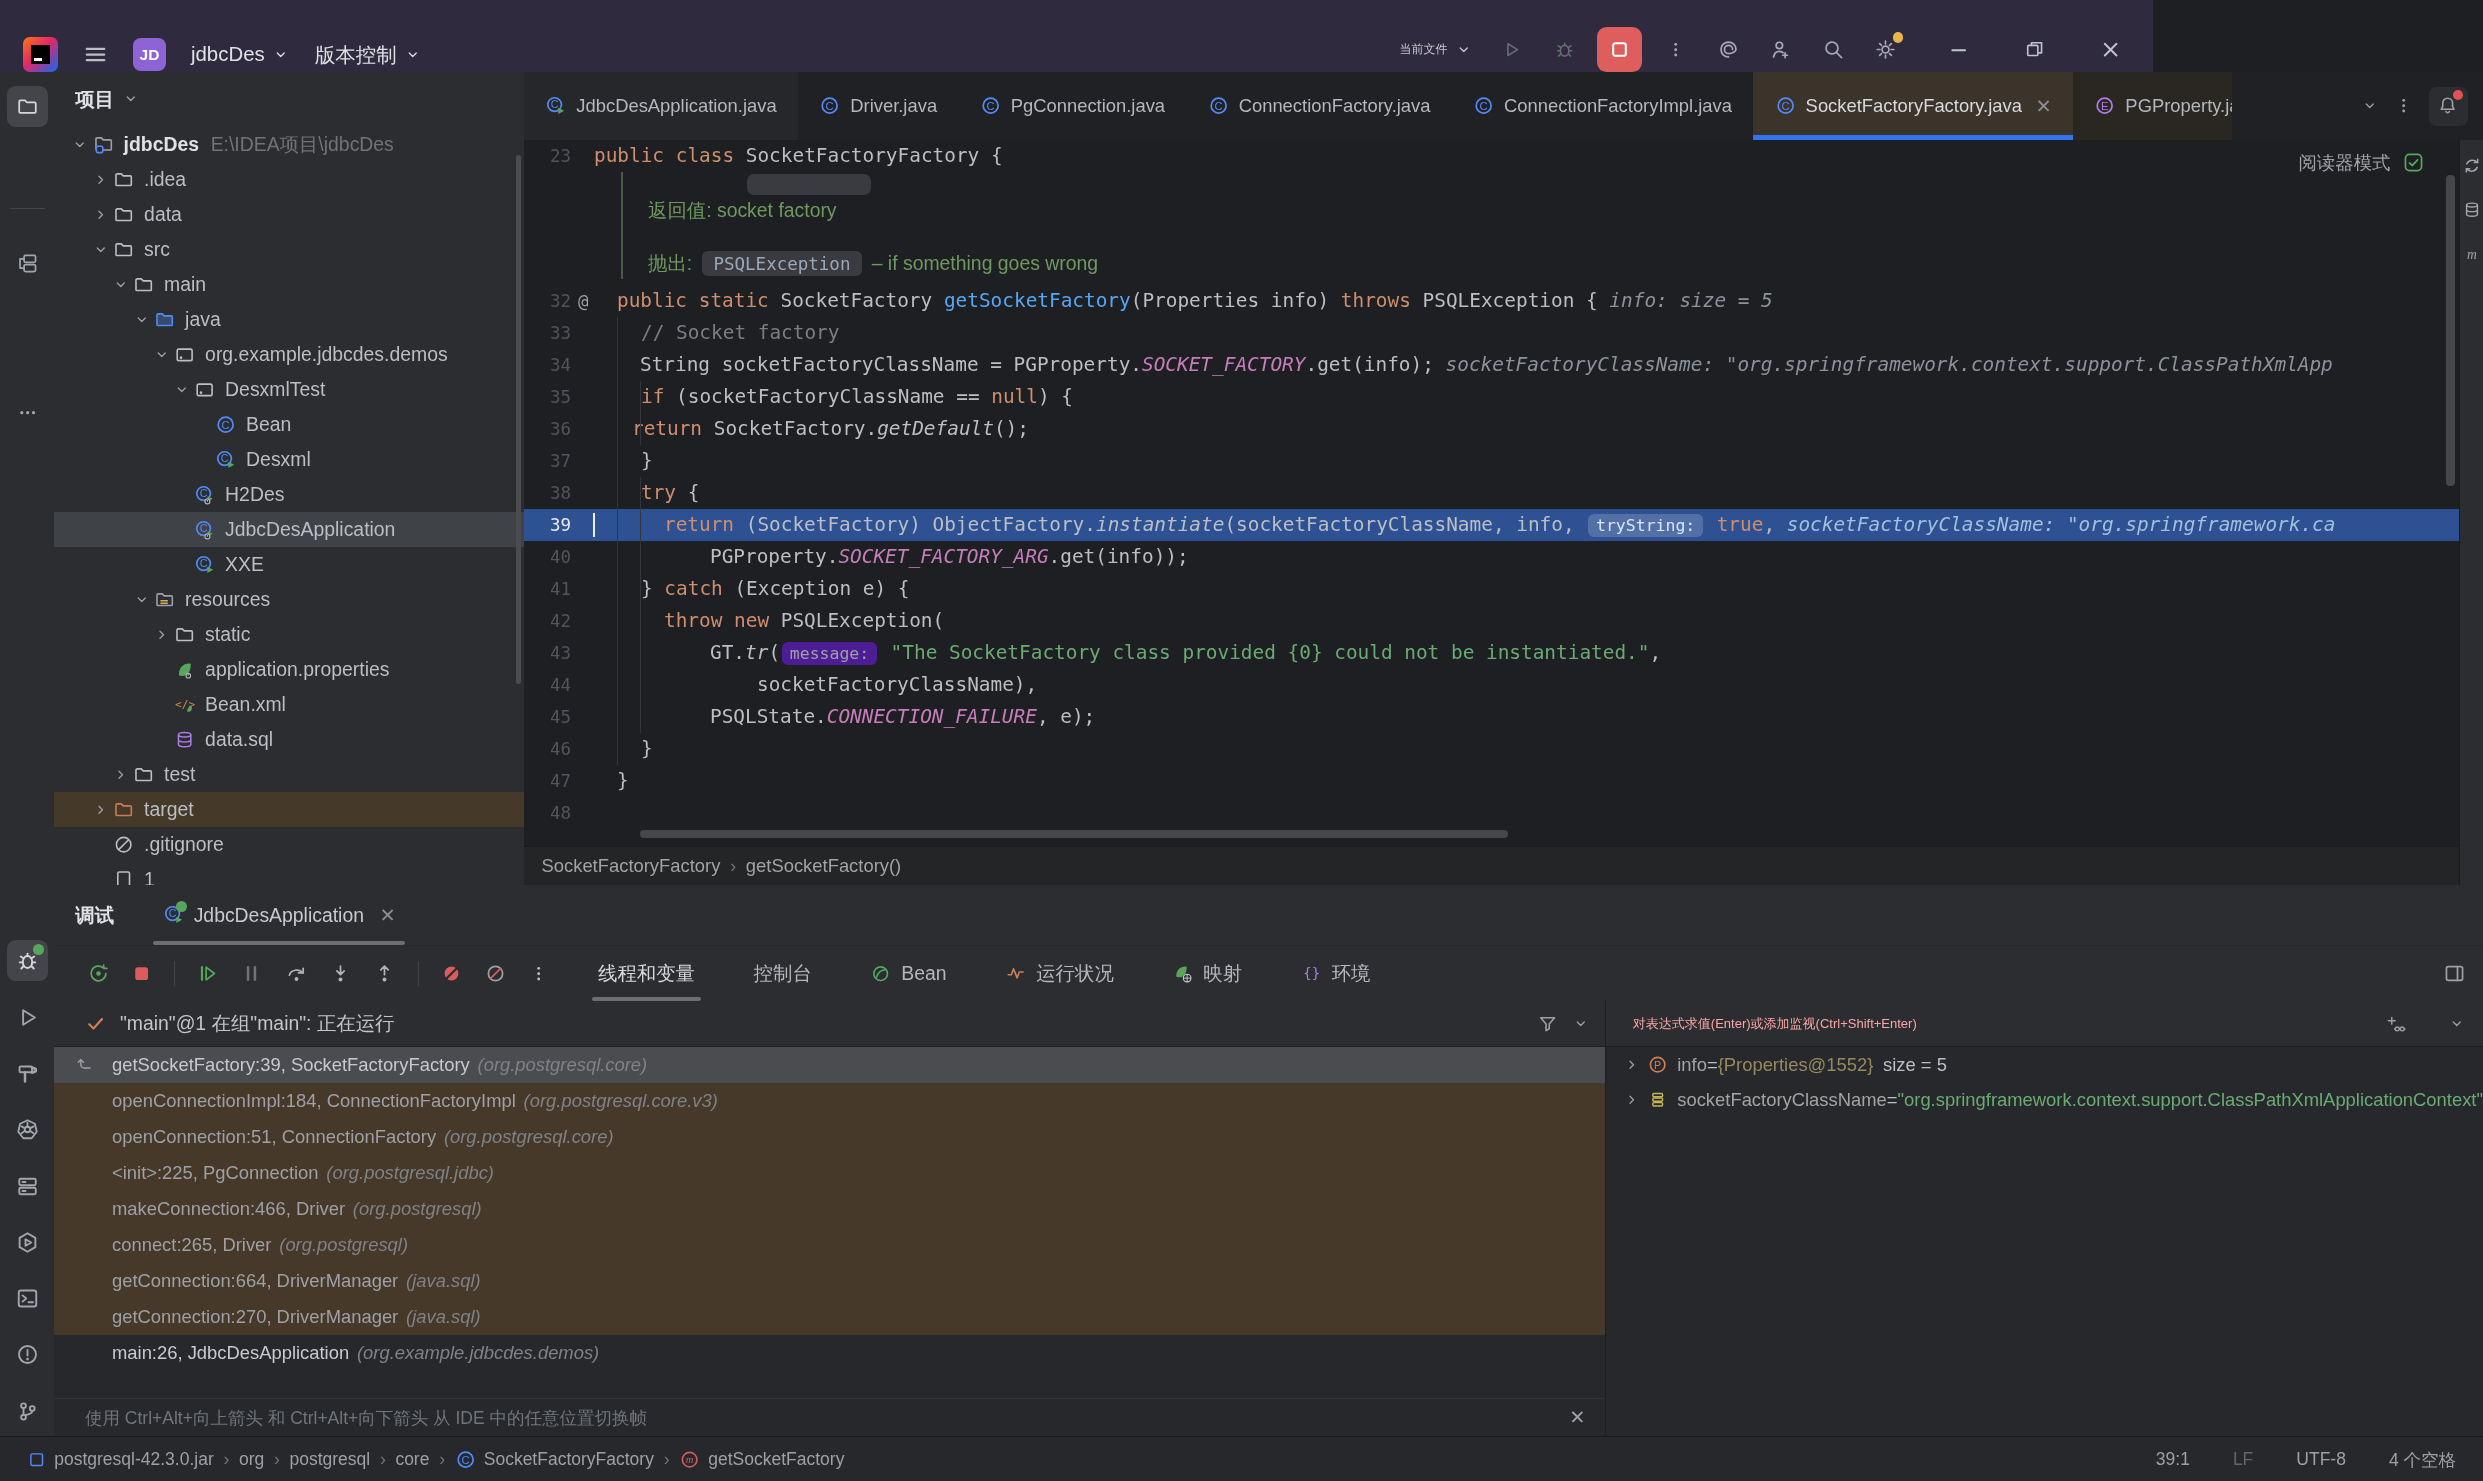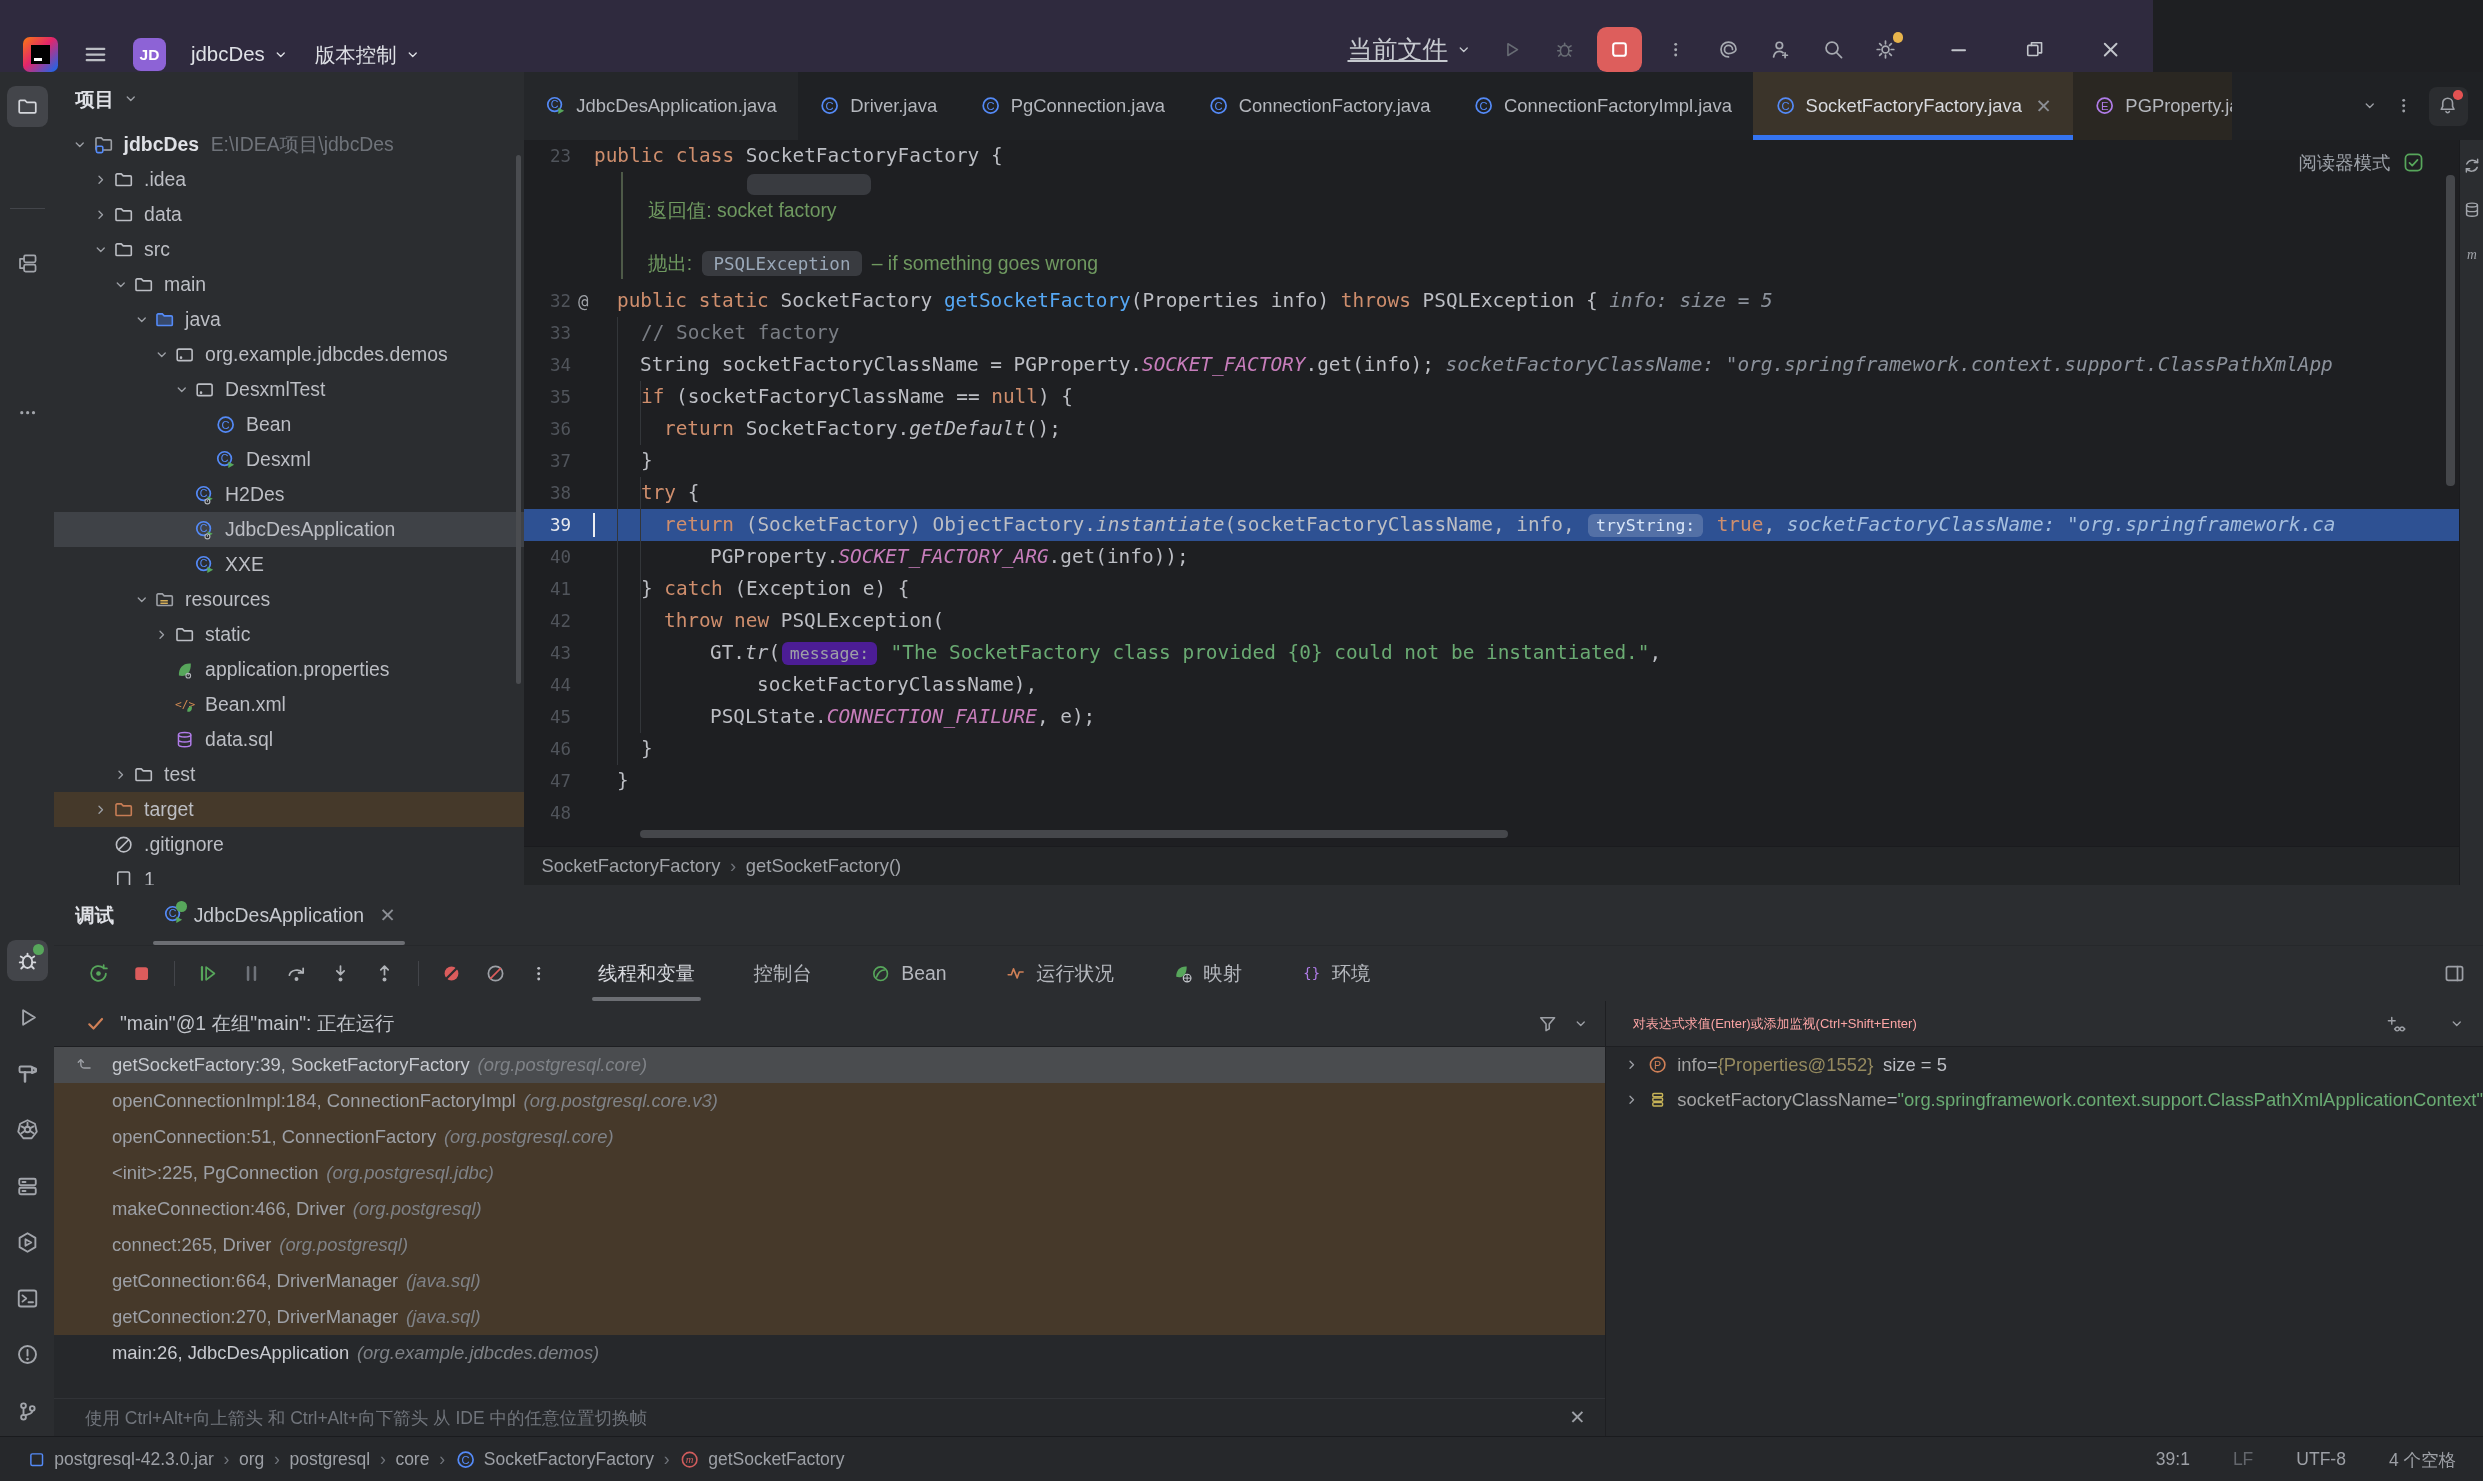--- a/index.html
+++ b/index.html
@@ -12,21 +12,21 @@
   #titlebar{position:absolute;left:0;top:0;width:2153px;height:72px;background:#2f2a3e;
             display:flex;align-items:flex-end;}
   .tb-left{display:flex;align-items:center;gap:25px;padding-left:23px;}
   .logo{width:35px;height:35px;border-radius:6.8px;background:linear-gradient(135deg,#f97a12,#e3256b 45%,#0b6cf5);position:relative;}
   .logo::after{content:"";position:absolute;left:7.8px;top:7.8px;width:19.4px;height:19.4px;background:#000;}
   .logo::before{content:"";position:absolute;left:10.7px;top:21.3px;width:8.7px;height:2.9px;background:#fff;z-index:1;}
   .avatar{width:33px;height:33px;border-radius:7.8px;background:#8d63d6;color:#fff;font-weight:bold;
           font-size:15.5px;display:flex;align-items:center;justify-content:center;}
   .tb-item{display:flex;align-items:center;gap:7.8px;font-size:20.4px;color:#dfe1e6;cursor:default;}
   .tb-right{margin-left:auto;display:flex;align-items:center;gap:13.6px;padding-right:19.4px;color:#9da0a6;}
-  .tb-right .tb-item{font-size:25px;color:#c6c9cf;margin-right:5.8px;text-decoration:underline;}
+  .tb-right .tb-item{font-size:12px;color:#c6c9cf;margin-right:5.8px;}
   .tbtn{width:39px;height:39px;border-radius:7.8px;display:flex;align-items:center;justify-content:center;color:#a7aab1;}
   .tbtn.dim{color:#686c74;}
   .stopbtn{width:45px;height:45px;border-radius:9.7px;background:#dd5e5c;display:flex;align-items:center;justify-content:center;}
   .gearwrap{position:relative;}
   .gearwrap::after{content:"";position:absolute;right:1.9px;top:1.9px;width:10.7px;height:10.7px;border-radius:50%;background:#e8b44c;}
   .winbtn{width:45px;height:45px;display:flex;align-items:center;justify-content:center;color:#c2c5cb;margin-left:17.5px;}
   
   #tabbar{position:absolute;left:524px;top:72px;width:1959px;height:68px;background:#1f2124;display:flex;align-items:stretch;}
   .etab{display:flex;align-items:center;gap:9.7px;padding:0 21.3px;font-size:18.4px;color:#b4b7bd;position:relative;white-space:nowrap;}
   .etab.first{background:#25272a;}
@@ -723,21 +723,21 @@
       <div class="crow">
         <span class="num">34</span>
         <span class="code" style="margin-left: 46px;"><span class="s-t">String socketFactoryClassName = PGProperty.</span><span class="s-field">SOCKET_FACTORY</span><span class="s-t">.get(info);</span><span class="s-hint">   socketFactoryClassName: "org.springframework.context.support.ClassPathXmlApp</span></span>
       </div>
       <div class="crow">
         <span class="num">35</span>
         <span class="code" style="margin-left: 47px;"><span class="s-kw">if</span><span class="s-t"> (socketFactoryClassName == </span><span class="s-kw">null</span><span class="s-t">) {</span></span>
       </div>
       <div class="crow">
         <span class="num">36</span>
-        <span class="code" style="margin-left: 70px; text-align: center;"><span class="s-kw">return</span><span class="s-t"> SocketFactory.</span><span class="s-ital">getDefault</span><span class="s-t">();</span></span>
+        <span class="code" style="margin-left: 38px; text-align: center;"><span class="s-kw">return</span><span class="s-t"> SocketFactory.</span><span class="s-ital">getDefault</span><span class="s-t">();</span></span>
       </div>
       <div class="crow">
         <span class="num">37</span>
         <span class="code" style="margin-left: 47px;"><span class="s-t">}</span></span>
       </div>
       <div class="crow">
         <span class="num">38</span>
         <span class="code" style="margin-left: 47px;"><span class="s-kw">try</span><span class="s-t"> {</span></span>
       </div>
       <div class="crow exec">

